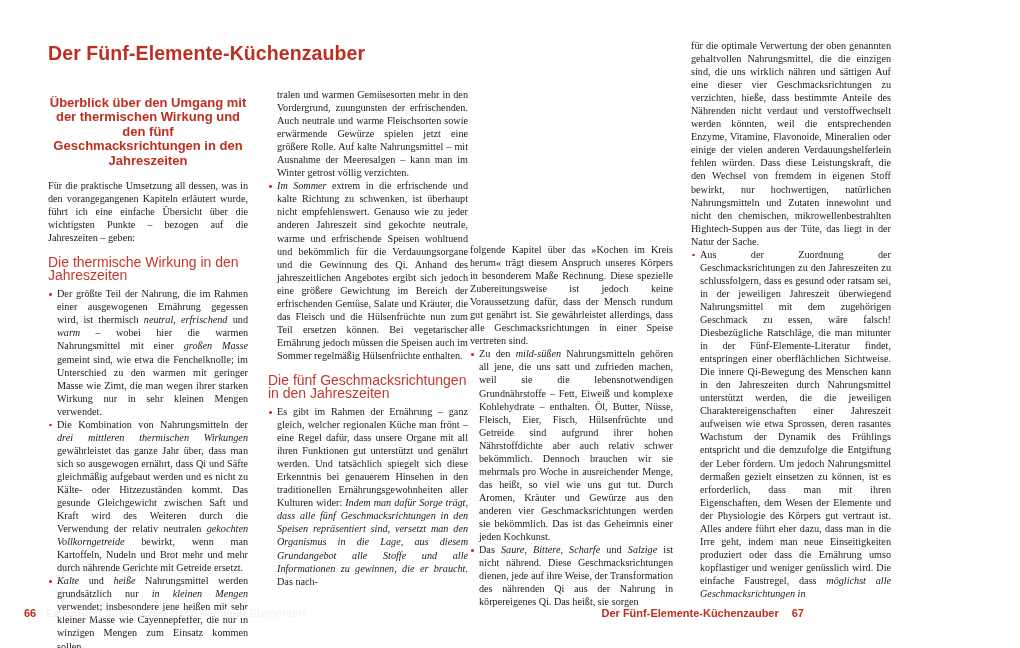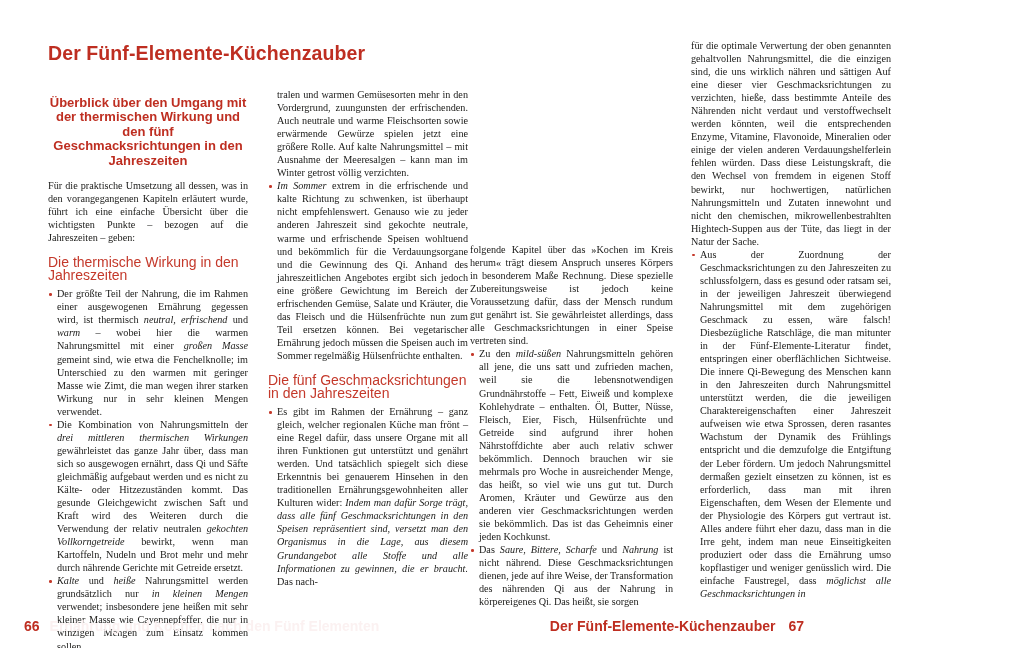--- a/index.html
+++ b/index.html
@@ -114,28 +114,28 @@
     background: #c4392b;
   }
   .it { font-style: italic; }
 
   
   .cont { padding-left: 9px; text-align: justify; }
 
   
   .footer {
     position: absolute;
-    bottom: 16px;
+    bottom: 28px;
     height: 14px;
     font-family: "Liberation Sans", "DejaVu Sans", sans-serif;
     font-weight: bold;
-    font-size: 14px;
+    font-size: 11px;
     color: #be2e21;
     display: flex;
-    align-items: flex-start;
+    align-items: center;
   }
   .footer-left {
     left: 24px;
     gap: 10px;
   }
   .footer-right {
     right: 24px;
     gap: 13px;
   }
   .folio { color: #be2e21; }
@@ -185,21 +185,21 @@
   </div>
 
   <div class="page page-right">
 
     <div class="cols">
 
       <div class="col col-a">
         <p class="body"><span>folgende Kapitel über das »Kochen im Kreis herum« trägt diesem Anspruch unseres Körpers in besonderem Maße Rechnung. Diese spezielle Zubereitungsweise ist jedoch keine Voraussetzung dafür, dass der Mensch rundum gut genährt ist. Sie gewährleistet allerdings, dass alle Geschmacksrichtungen in einer Speise vertreten sind.</span></p>
         <ul class="bullets">
           <li><span>Zu den </span><span class="it">mild-süßen</span><span> Nahrungsmitteln gehören all jene, die uns satt und zufrieden machen, weil sie die lebensnotwendigen Grundnährstoffe – Fett, Eiweiß und komplexe Kohlehydrate – enthalten. Öl, Butter, Nüsse, Fleisch, Eier, Fisch, Hülsenfrüchte und Getreide sind aufgrund ihrer hohen Nährstoffdichte aber auch relativ schwer bekömmlich. Dennoch brauchen wir sie mehrmals pro Woche in ausreichender Menge, das heißt, so viel wie uns gut tut. Durch Aromen, Kräuter und Gewürze aus den anderen vier Geschmacksrichtungen werden sie bekömmlich. Das ist das Geheimnis einer jeden Kochkunst.</span></li>
-          <li><span>Das </span><span class="it">Saure</span><span>, </span><span class="it">Bittere</span><span>, </span><span class="it">Scharfe</span><span> und </span><span class="it">Nahrung</span><span> ist nicht nährend. Diese Geschmacksrichtungen dienen, jede auf ihre Weise, der Transformation des nährenden Qi aus der Nahrung in körpereigenes Qi. Das heißt, sie sorgen</span></li>
+          <li><span>Das </span><span class="it">Saure</span><span>, </span><span class="it">Bittere</span><span>, </span><span class="it">Scharfe</span><span> und </span><span class="it">Salzige</span><span> ist nicht nährend. Diese Geschmacksrichtungen dienen, jede auf ihre Weise, der Transformation des nährenden Qi aus der Nahrung in körpereigenes Qi. Das heißt, sie sorgen</span></li>
         </ul>
       </div>
 
       <div class="col col-b">
         <p class="body"><span>für die optimale Verwertung der oben genannten gehaltvollen Nahrungsmittel, die die einzigen sind, die uns wirklich nähren und sättigen Auf eine dieser vier Geschmacksrichtungen zu verzichten, hieße, dass bestimmte Anteile des Nährenden nicht verdaut und verstoffwechselt werden könnten, weil die entsprechenden Enzyme, Vitamine, Flavonoide, Mineralien oder einige der vielen anderen Verdauungshelferlein fehlen würden. Dass diese Leistungskraft, die den Wechsel von fremdem in eigenen Stoff bewirkt, nur hochwertigen, natürlichen Nahrungsmitteln und Zutaten innewohnt und nicht den chemischen, mikrowellenbestrahlten Hightech-Suppen aus der Tüte, das liegt in der Natur der Sache.</span></p>
         <ul class="bullets">
           <li><span>Aus der Zuordnung der Geschmacksrichtungen zu den Jahreszeiten zu schlussfolgern, dass es gesund oder ratsam sei, in der jeweiligen Jahreszeit überwiegend Nahrungsmittel mit dem zugehörigen Geschmack zu essen, wäre falsch! Diesbezügliche Ratschläge, die man mitunter in der Fünf-Elemente-Literatur findet, entspringen einer oberflächlichen Sichtweise. Die innere Qi-Bewegung des Menschen kann in den Jahreszeiten durch Nahrungsmittel unterstützt werden, die die jeweiligen Charaktereigenschaften einer Jahreszeit aufweisen wie etwa Sprossen, deren rasantes Wachstum der Dynamik des Frühlings entspricht und die demzufolge die Entgiftung der Leber fördern. Um jedoch Nahrungsmittel dermaßen gezielt einsetzen zu können, ist es erforderlich, dass man mit ihren Eigenschaften, dem Wesen der Elemente und der Physiologie des Körpers gut vertraut ist. Alles andere führt eher dazu, dass man in die Irre geht, indem man neue Einseitigkeiten produziert oder dass die Ernährung umso kopflastiger und weniger genüsslich wird. Die einfache Faustregel, dass </span><span class="it">möglichst alle Geschmacksrichtungen in</span></li>
         </ul>
       </div>
 

